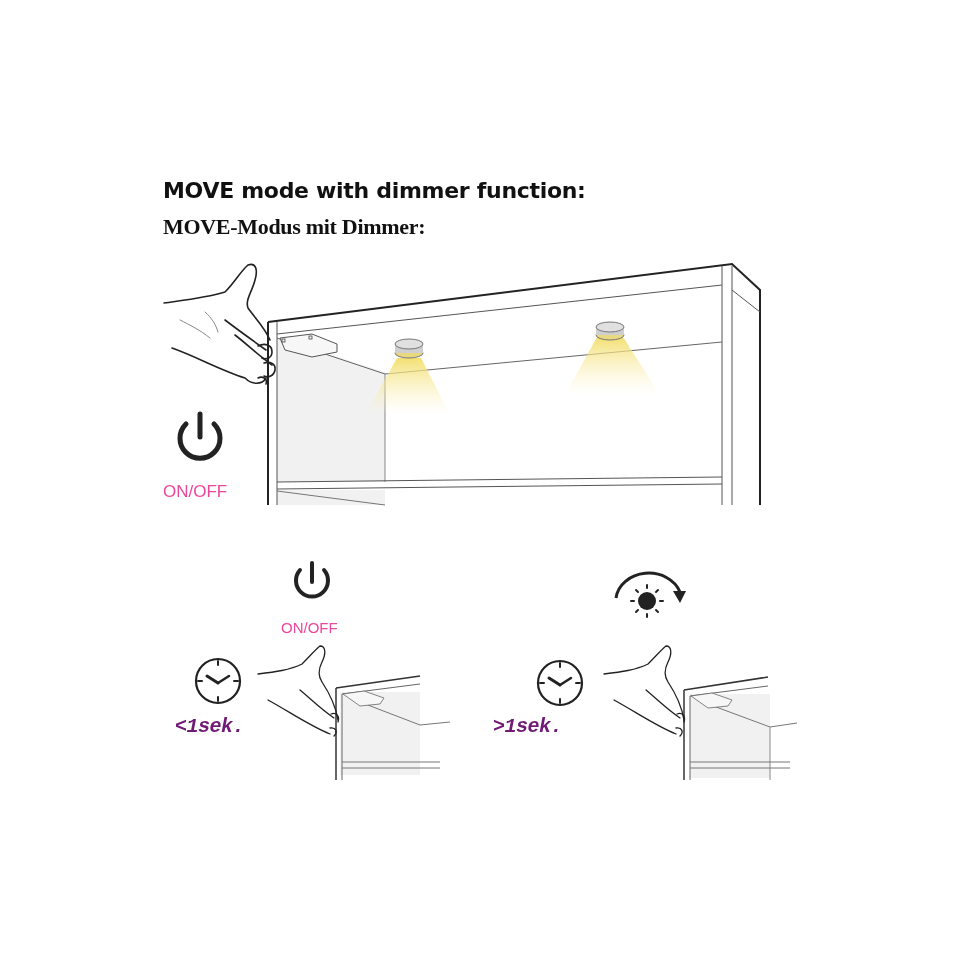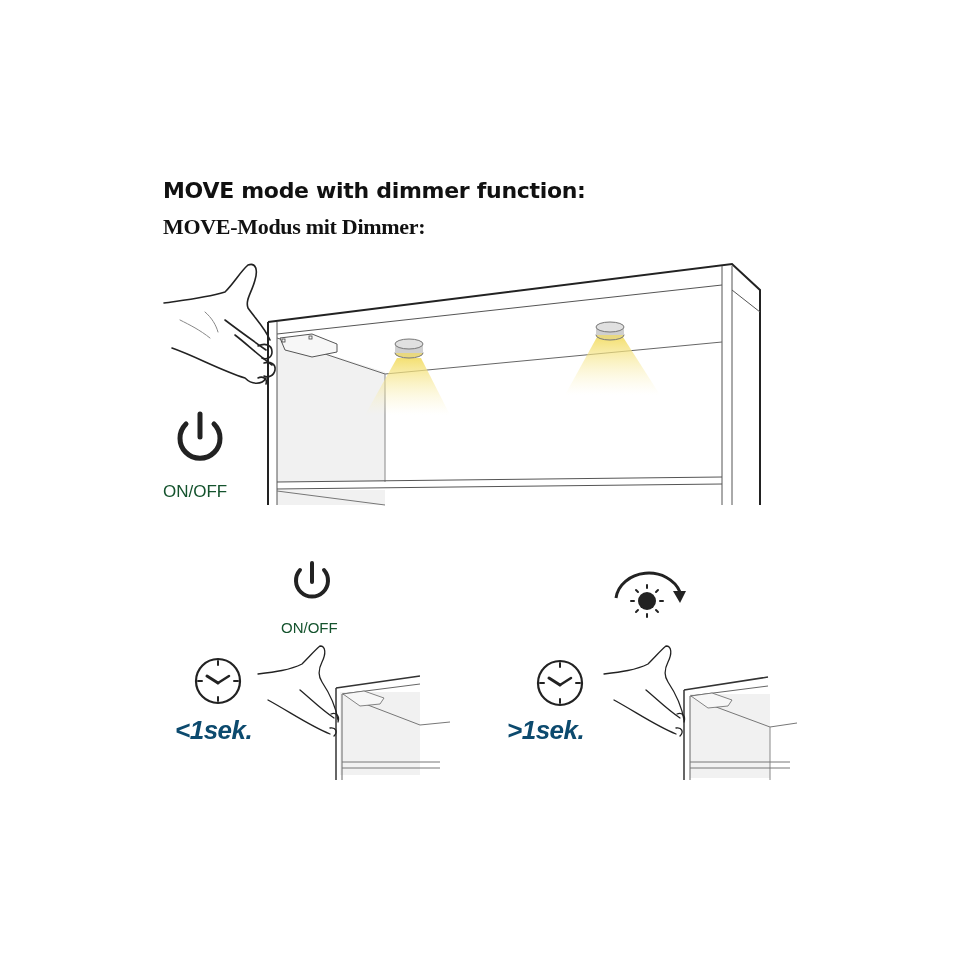--- a/index.html
+++ b/index.html
@@ -1,20 +1,20 @@
 <!DOCTYPE html>
 <html><head>
 <meta charset="utf-8">
 <style>
   html,body{margin:0;padding:0;background:#fff;}
   body{width:962px;height:962px;position:relative;overflow:hidden;font-family:"DejaVu Sans","Liberation Sans",sans-serif;}
   .abs{position:absolute;}
   .title{left:163px;font-family:"DejaVu Sans",sans-serif;font-weight:bold;font-size:22px;color:#111;letter-spacing:-0.3px;white-space:nowrap;}
-  .label{font-family:"Liberation Sans",sans-serif;color:#14532d;font-size:17px;white-space:nowrap;}
-  .time{font-family:Liberation Sans, sans-serif;font-weight:bold;font-style:italic;font-size:26px;color:#0c4a6e;white-space:nowrap;letter-spacing:-0.5px;}
+  .label{font-family:"Liberation Sans",sans-serif;color:#ec4899;font-size:17px;white-space:nowrap;}
+  .time{font-family:Liberation Mono, monospace;font-weight:bold;font-style:italic;font-size:20px;color:#701a75;white-space:nowrap;letter-spacing:-0.5px;}
   svg{position:absolute;overflow:visible;}
 </style>
 </head>
 <body>
 
 <div class="abs title" style="top:178px;">MOVE mode with dimmer function:</div>
 <div class="abs title" style="top:214px;font-family:Liberation Serif, serif;">MOVE-Modus mit Dimmer:</div>
 
 <svg width="962" height="962" style="left:0;top:0;">
   <defs>
@@ -161,14 +161,14 @@
     <line x1="690" y1="768" x2="790" y2="768" stroke="#777" stroke-width="1"></line>
     <path d="M691,696 L712,693 L732,700 L728,706 L708,708 Z" fill="#f7f7f7" stroke="#666" stroke-width="0.8"></path>
     <g fill="none" stroke="#222" stroke-width="1.3" stroke-linecap="round">
       <path d="M604,674 C621,672 636,670 648,664 C656,656 661,650 666,646 C672,646 672,654 668,662 C664,670 664,676 668,682 C676,694 682,708 684,720"></path>
       <path d="M614,700 C636,712 656,726 676,734"></path>
       <path d="M646,690 C658,700 668,710 680,718"></path>
       <path d="M677,714 C682,712 686,716 684,722"></path>
       <path d="M676,728 C682,727 684,732 680,736"></path>
     </g>
   </svg>
-  <div class="abs time" style="left:507px;top:715px;">&gt;1sek.</div>
+  <div class="abs time" style="left:493px;top:715px;">&gt;1sek.</div>
 </div>
 
 </body></html>

